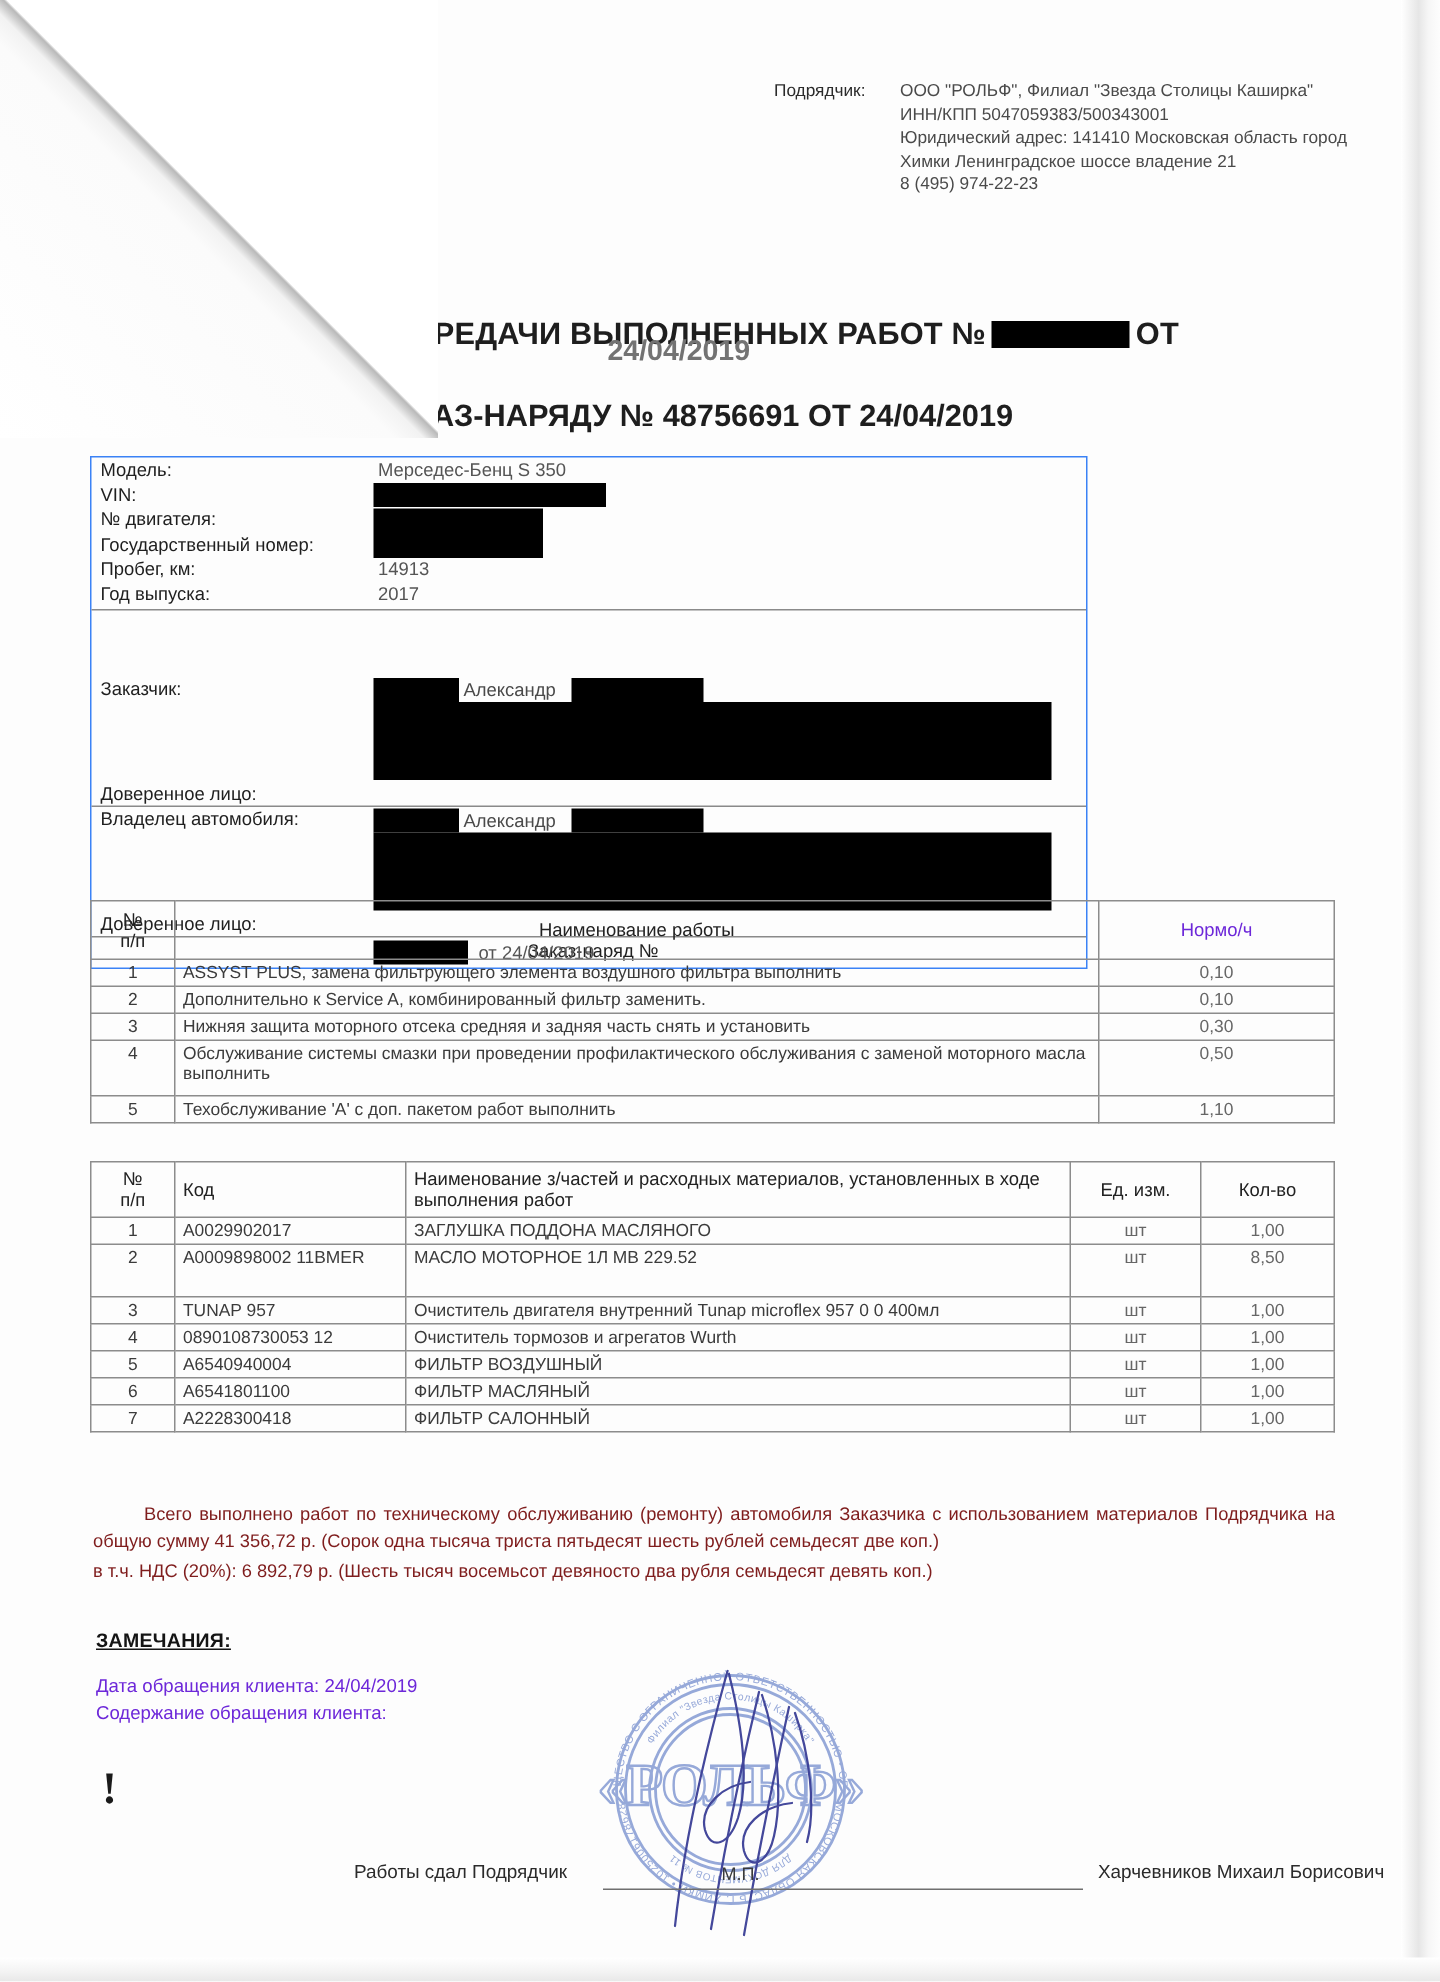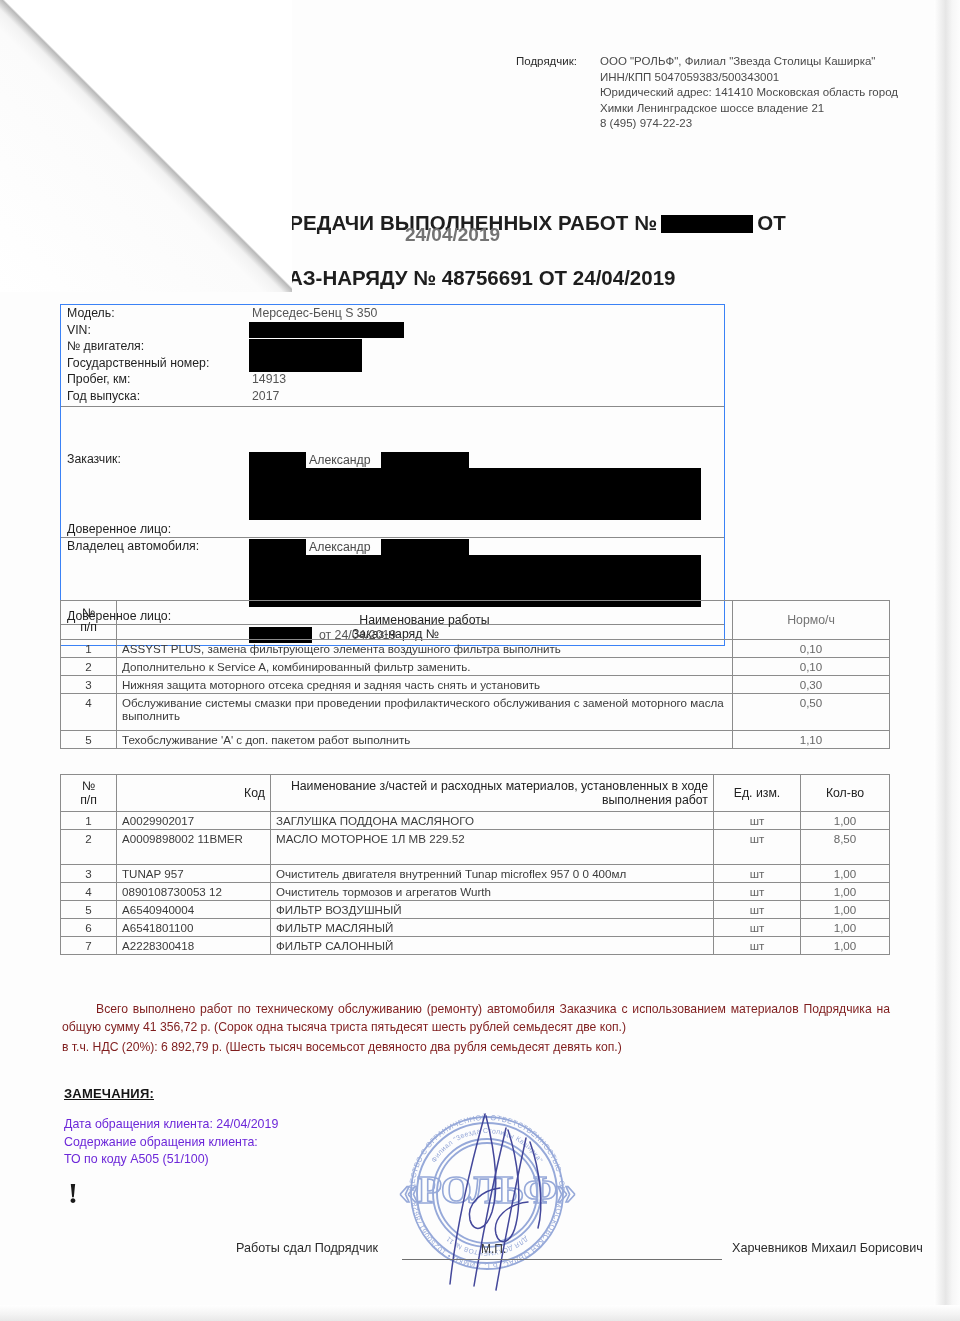--- a/index.html
+++ b/index.html
@@ -94,21 +94,21 @@
     padding:2px 5px;
     font-weight:normal;
     vertical-align:middle;
   }
   table.grid th{color:#222;font-size:12.3px;}
   .c-num{width:45px;text-align:center;}
   .c-hrs{width:146px;text-align:center;color:#666;}
   .c-code{width:143px;}
   .c-unit{width:76px;text-align:center;color:#666;}
   .c-qty{width:78px;text-align:center;color:#666;}
-  .tc{text-align:right;}
+  .tc{text-align:left;}
 
   
   .totals{
     position:absolute;left:62px;top:1000px;width:828px;
     font-size:12.2px;line-height:18px;color:#7f1d1d;
     text-align:justify;
   }
   .totals .ind{text-indent:34px;display:block;}
   .totals .l2{display:block;margin-top:2px;}
 
@@ -227,21 +227,21 @@
   </div>
 
   <table class="grid" style="left:60px;top:600px;width:830px;">
     <thead>
       <tr>
         <th class="c-num" style="height:34px;">
           <span>№</span><br>
           <span>п/п</span>
         </th>
         <th>Наименование работы</th>
-        <th class="c-hrs" style="color:#737373;">Нормо/ч</th>
+        <th class="c-hrs" style="color:#6d28d9;">Нормо/ч</th>
       </tr>
     </thead>
     <tbody>
       <tr>
           <td class="c-num">1</td>
           <td>ASSYST PLUS, замена фильтрующего элемента воздушного фильтра выполнить</td>
           <td class="c-hrs">0,10</td>
         </tr>
       <tr>
           <td class="c-num">2</td>
@@ -267,21 +267,21 @@
   </table>
 
   <table class="grid" style="left:60px;top:774px;width:830px;">
     <thead>
       <tr>
         <th class="c-num" style="height:32px;">
           <span>№</span><br>
           <span>п/п</span>
         </th>
         <th class="c-code tc">Код</th>
-        <th style="text-align:right;">Наименование з/частей и расходных материалов, установленных в ходе выполнения работ</th>
+        <th style="text-align:left;">Наименование з/частей и расходных материалов, установленных в ходе выполнения работ</th>
         <th class="c-unit" style="color:#222;margin-top:28px;">Ед. изм.</th>
         <th class="c-qty" style="color:#222;">Кол-во</th>
       </tr>
     </thead>
     <tbody>
       <tr>
           <td class="c-num">1</td>
           <td class="c-code">A0029902017</td>
           <td>ЗАГЛУШКА ПОДДОНА МАСЛЯНОГО</td>
           <td class="c-unit">шт</td>
@@ -334,21 +334,20 @@
 
   <div class="totals">
     <span class="ind">Всего выполнено работ по техническому обслуживанию (ремонту) автомобиля Заказчика с использованием материалов Подрядчика на общую сумму  41 356,72 р. (Сорок одна тысяча триста пятьдесят шесть рублей семьдесят две коп.)</span>
     <span class="l2" style="text-align:left;">в т.ч. НДС (20%): 6 892,79 р. (Шесть тысяч восемьсот девяносто два рубля семьдесят девять коп.)</span>
   </div>
 
   <div class="remarks-h">ЗАМЕЧАНИЯ:</div>
   <div class="remarks-b">
     <div>Дата обращения клиента: 24/04/2019</div>
     <div>Содержание обращения клиента:</div>
-    <div>ТО по коду A505 (51/100)</div>
   </div>
   <div class="bang">!</div>
 
   <div class="stamp">
     <svg viewBox="0 0 178 178" width="178" height="178" xmlns="http://www.w3.org/2000/svg">
       <defs>
         <path id="arcOuter" d="M 16,89 A 73,73 0 0 1 162,89"></path>
         <path id="arcOuterB" d="M 160,89 A 71,71 0 0 1 18,89"></path>
         <path id="arcMid" d="M 29,89 A 60,60 0 0 1 149,89"></path>
         <path id="arcMidB" d="M 147,89 A 58,58 0 0 1 31,89"></path>

